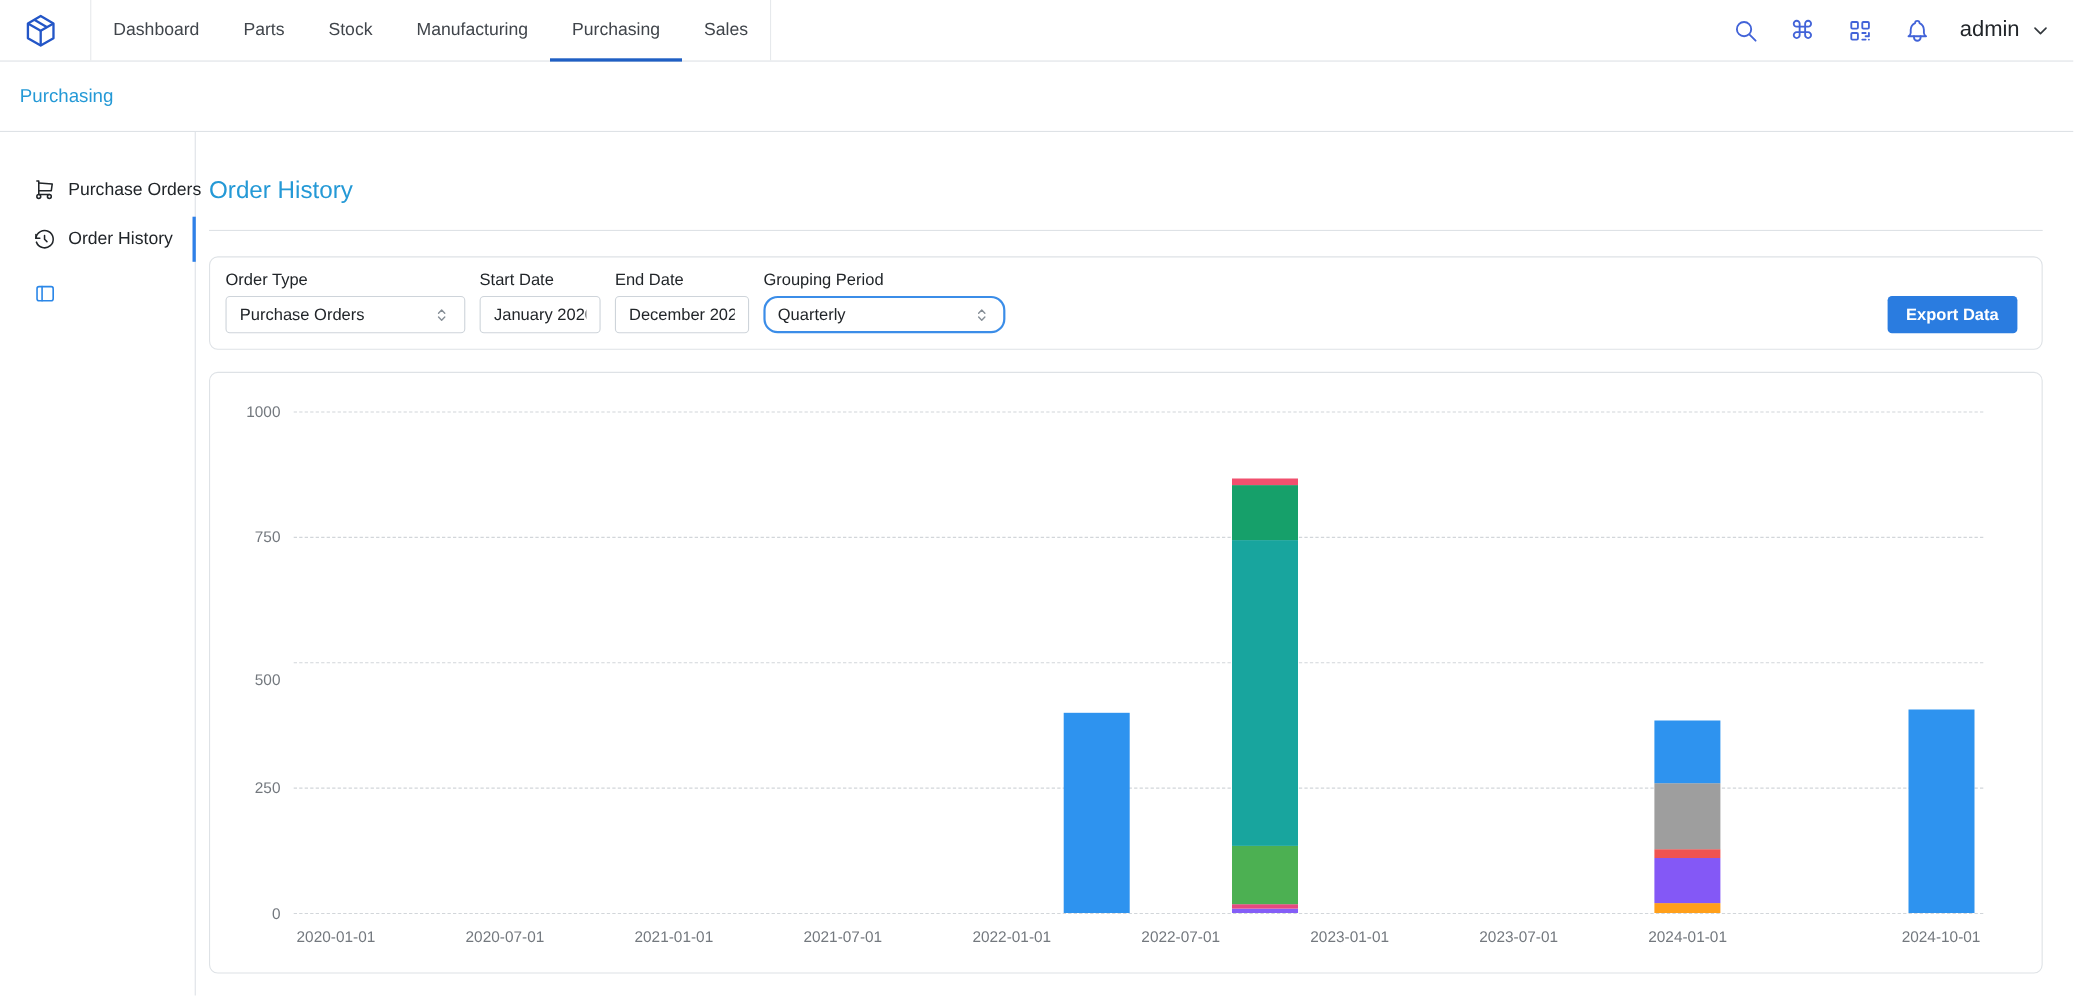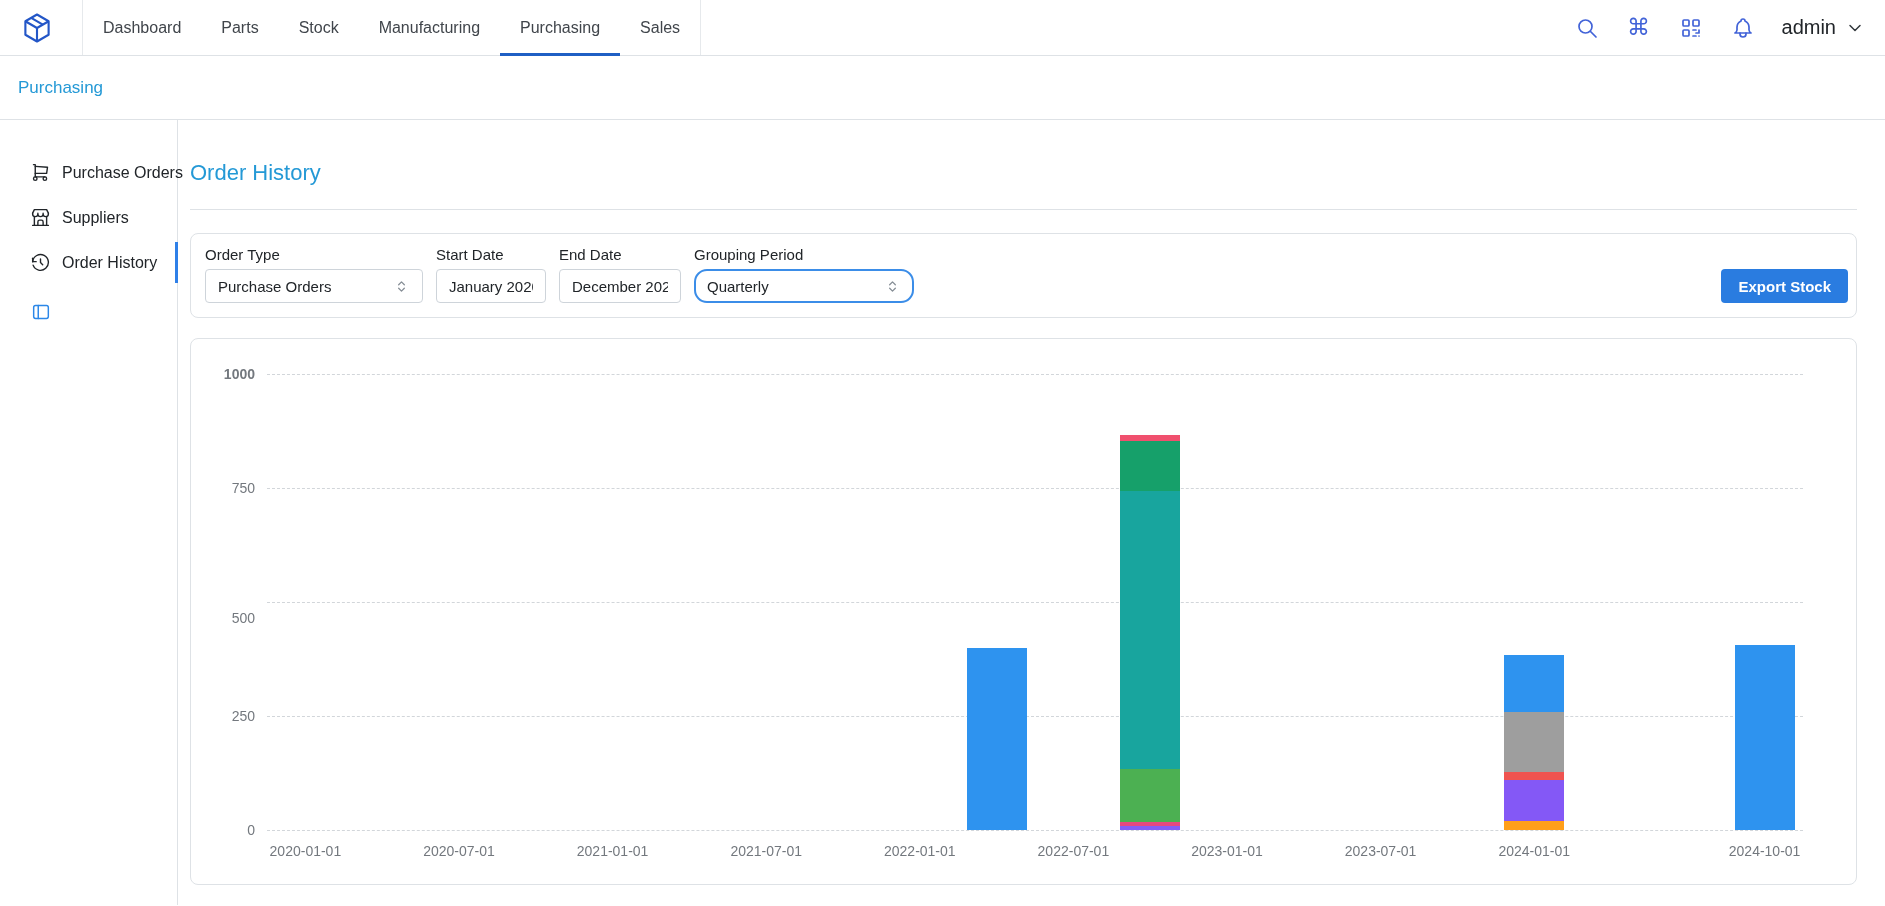--- a/index.html
+++ b/index.html
@@ -42,21 +42,21 @@
     width:3px; background:#2f80e8; }
   .collapse-btn { margin:16px 0 0 30px; width:22px; height:22px; color:#2b87e8; cursor:pointer; }
   .collapse-btn svg { width:22px; height:22px; }
 
   .main { flex:1; padding:0 28px 0 12px; }
   .page-title { color:#2499d6; font-size:22px; font-weight:500; margin-top:40px; }
   .title-divider { border:none; border-top:1px solid #dee2e6; margin-top:23px; }
 
   
   .filter-panel { margin-top:23px; border:1px solid #dee2e6; border-radius:8px;
-    padding:12px 8px 14px 14px; display:flex; gap:13px; align-items:flex-start; }
+    padding:12px 22px 14px 14px; display:flex; gap:13px; align-items:flex-start; }
   .field { display:flex; flex-direction:column; }
   .field-label { font-size:15px; font-weight:500; margin-bottom:6px; color:#212529; white-space:nowrap; }
   .control { height:34px; border:1px solid #ced4da; border-radius:4px; background:#fff;
     font-size:15px; color:#212529; display:flex; align-items:center; padding:0 12px; }
   .select-control { justify-content:space-between; cursor:pointer; }
   .select-control.focused { border:2px solid #3b8de8; padding:0 11px; }
   .select-chevrons { color:#868e96; display:flex; }
   .select-chevrons svg { width:17px; height:17px; }
   .w-ordertype { width:218px; }
   .w-grouping { width:220px;border-radius:13px; }
@@ -146,31 +146,20 @@
     <aside class="sidebar">
       <div class="side-item">
         <svg viewBox="0 0 24 24" fill="none" stroke="currentColor" stroke-width="1.6" stroke-linecap="round" stroke-linejoin="round">
           <circle cx="6" cy="19" r="2"></circle>
             <circle cx="17" cy="19" r="2"></circle>
           <path d="M17 17H6V3H4"></path>
             <path d="M6 5l14 1l-1 7H6"></path>
         </svg>
         <span>Purchase Orders</span>
       </div>
-      <div class="side-item">
-        <svg viewBox="0 0 24 24" fill="none" stroke="currentColor" stroke-width="1.6" stroke-linecap="round" stroke-linejoin="round">
-          <path d="M3 21h18"></path>
-          <path d="M3 7v1a3 3 0 0 0 6 0v-1m0 1a3 3 0 0 0 6 0v-1m0 1a3 3 0 0 0 6 0v-1"></path>
-          <path d="M3 7l2-4h14l2 4"></path>
-            <path d="M5 21V11"></path>
-            <path d="M19 21V11"></path>
-          <path d="M9 21v-4a2 2 0 0 1 2-2h2a2 2 0 0 1 2 2v4"></path>
-        </svg>
-        <span>Suppliers</span>
-      </div>
       <div class="side-item active">
         <svg viewBox="0 0 24 24" fill="none" stroke="currentColor" stroke-width="1.6" stroke-linecap="round" stroke-linejoin="round">
           <path d="M12 8v4l2.5 2.5"></path>
             <path d="M3.05 11a9 9 0 1 1 .5 4"></path>
             <path d="M3.05 11V7"></path>
             <path d="M3.05 11h4"></path>
         </svg>
         <span>Order History</span>
       </div>
       <div class="collapse-btn">
@@ -211,35 +200,35 @@
           <div class="control select-control focused w-grouping">
             <span>Quarterly</span>
             <span class="select-chevrons">
               <svg viewBox="0 0 24 24" fill="none" stroke="currentColor" stroke-width="1.8" stroke-linecap="round" stroke-linejoin="round">
                 <path d="M8 9.5l4-4l4 4"></path>
                   <path d="M8 14.5l4 4l4-4"></path>
               </svg>
             </span>
           </div>
         </div>
-        <button class="export-btn">Export Stock</button>
+        <button class="export-btn">Export Data</button>
       </section>
 
       <section class="chart-panel">
         <div class="plot">
             <div class="gridline" style="top: 456px;"></div>
             <div class="ytick" style="top: 456px;">0</div>
             <div class="gridline" style="top: 342px;"></div>
             <div class="ytick" style="top: 342px;">250</div>
             <div class="gridline" style="top: 228px;"></div>
             <div class="ytick" style="top: 244px;">500</div>
             <div class="gridline" style="top: 114px;"></div>
             <div class="ytick" style="top: 114px;">750</div>
             <div class="gridline" style="top: 0px;"></div>
-            <div class="ytick" style="top: 0px; font-weight: bold;">1000</div>
+            <div class="ytick" style="top: 0px;">1000</div>
             <div class="xtick" style="left: 38.4px;">2020-01-01</div>
             <div class="xtick" style="left: 192px;">2020-07-01</div>
             <div class="xtick" style="left: 345.6px;">2021-01-01</div>
             <div class="xtick" style="left: 499.2px;">2021-07-01</div>
             <div class="xtick" style="left: 652.8px;">2022-01-01</div>
             <div class="xtick" style="left: 806.4px;">2022-07-01</div>
             <div class="xtick" style="left: 960px;">2023-01-01</div>
             <div class="xtick" style="left: 1113.6px;">2023-07-01</div>
             <div class="xtick" style="left: 1267.2px;">2024-01-01</div>
             <div class="xtick" style="left: 1497.6px;">2024-10-01</div>

